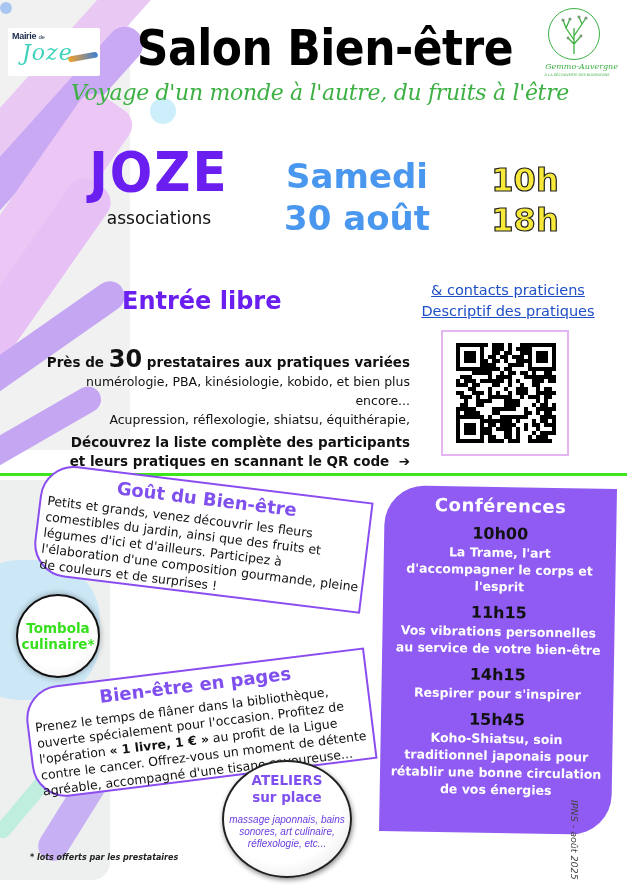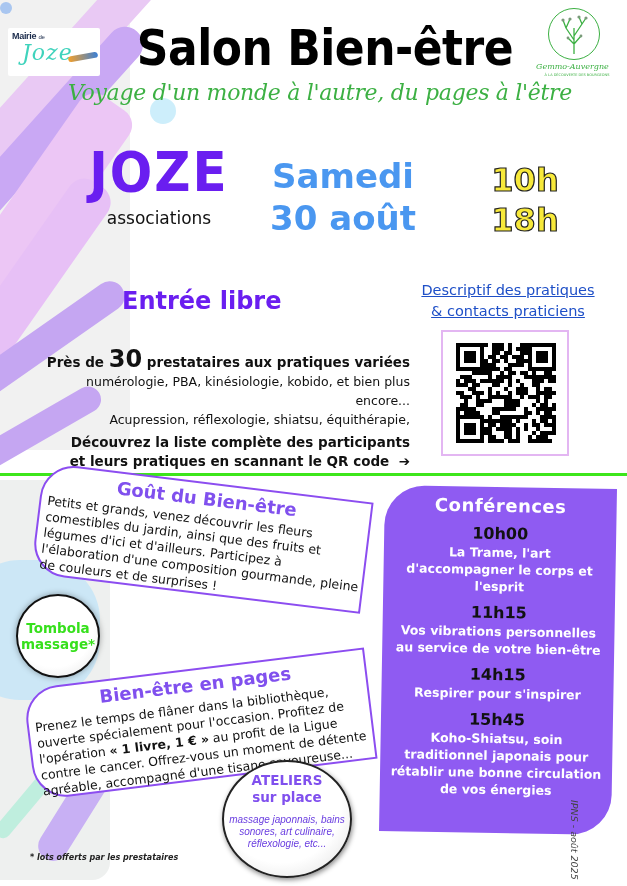--- a/index.html
+++ b/index.html
@@ -18,28 +18,28 @@
   .logo-mairie .mairie-de { font-size: 6px; font-weight: normal; }
   .logo-mairie .joze-script { position: absolute; left: 14px; top: 12px; font-family: "DejaVu Serif", serif; font-style: italic; font-size: 22px; color: #3fd3bc; letter-spacing: 1px; }
   .logo-mairie .swoosh { position: absolute; left: 60px; top: 26px; width: 30px; height: 6px; border-radius: 6px; background: linear-gradient(90deg,#f4a02a,#3a7fd6); transform: rotate(-10deg); }
 
   .title { left: 120px; top: 26px; width: 410px; text-align: center; font-family: "DejaVu Sans", sans-serif; font-weight: bold; font-size: 44px; color: #000; letter-spacing: -0.5px; line-height: 1; transform: scaleY(1.15); }
   .subtitle { left: 60px; top: 82px; width: 520px; text-align: center; font-family: "DejaVu Serif", serif; font-style: italic; font-size: 22px; color: #3cb043; line-height: 1; letter-spacing: -0.3px; }
 
   .logo-gemmo { left: 536px; top: 4px; width: 82px; height: 80px; }
   .gemmo-circle { position: absolute; left: 12px; top: 4px; width: 52px; height: 52px; border: 1.5px solid #3cb043; border-radius: 50%; }
   .gemmo-plant { position: absolute; left: 24px; top: 10px; width: 28px; height: 40px; }
-  .gemmo-name { position: absolute; left: 0; top: 58px; width: 82px; text-align: left; font-family: "DejaVu Serif", serif; font-style: italic; font-size: 8px; color: #3cb043; }
+  .gemmo-name { position: absolute; left: 0; top: 58px; width: 82px; text-align: right; font-family: "DejaVu Serif", serif; font-style: italic; font-size: 8px; color: #3cb043; }
   .gemmo-tag { position: absolute; left: 0; top: 69px; width: 82px; text-align: center; font-size: 3.5px; color: #3cb043; }
 
   
   .joze { left: 84px; top: 147px; width: 150px; text-align: center; font-family: "DejaVu Sans", sans-serif; font-weight: bold; font-size: 50px; color: #6a1ef0; line-height: 1; letter-spacing: 2px; transform: scaleY(1.1); }
   .maison { left: 84px; top: 207px; width: 150px; text-align: center; font-size: 17px; color: #111; line-height: 22px; }
 
-  .date { left: 248px; top: 155px; width: 190px; text-align: center; font-family: "DejaVu Sans", sans-serif; font-weight: bold; font-size: 34px; color: #4a97f0; line-height: 42px; }
+  .date { left: 262px; top: 155px; width: 190px; text-align: center; font-family: "DejaVu Sans", sans-serif; font-weight: bold; font-size: 34px; color: #4a97f0; line-height: 42px; }
   .hours { left: 480px; top: 160px; width: 90px; text-align: center; font-family: "DejaVu Sans", sans-serif; font-weight: bold; font-size: 32px; color: #f7e93a; line-height: 40px; -webkit-text-stroke: 1.2px #222; }
 
   .entree { left: 122px; top: 287px; width: 200px; text-align: left; font-family: "DejaVu Sans", sans-serif; font-weight: bold; font-size: 24px; color: #6a1ef0; }
 
   .desc-link { left: 398px; top: 280px; width: 220px; text-align: center; font-size: 14.5px; color: #1e4fc7; text-decoration: underline; line-height: 21px; font-family: "DejaVu Sans", sans-serif; }
 
   .qr-box { left: 441px; top: 330px; width: 128px; height: 126px; border: 2px solid #e3b6f2; background: #fff; padding: 11px 13px; }
   .qr { width: 100px; height: 100px; display: grid; grid-template-columns: repeat(25, 4px); grid-template-rows: repeat(25, 4px); }
   .qr span { display: block; width: 4px; height: 4px; }
 
@@ -99,21 +99,21 @@
   <div style="position:absolute;left:0px;top:2px;width:12px;height:12px;border-radius:50%;background:#a9c6f0;"></div>
 </div>
 
 <div class="abs logo-mairie">
   <span class="mairie-txt"><span>Mairie</span> <span class="mairie-de">de</span></span>
   <span class="joze-script">Joze</span>
   <span class="swoosh"></span>
 </div>
 
 <div class="abs title">Salon Bien-être</div>
-<div class="abs subtitle">Voyage d'un monde à l'autre, du pages à l'être</div>
+<div class="abs subtitle">Voyage d'un monde à l'autre, du fruits à l'être</div>
 
 <div class="abs logo-gemmo">
   <div class="gemmo-circle"></div>
   <svg class="gemmo-plant" viewBox="0 0 28 40">
     <path d="M14 40 L14 14 M14 26 L6 14 M14 22 L22 10 M6 14 L3 6 M6 14 L10 5 M22 10 L19 3 M22 10 L26 4 M14 30 L8 24 M14 30 L21 22" stroke="#3cb043" stroke-width="1.3" fill="none"></path>
     <circle cx="3" cy="6" r="1.6" fill="#7a9a7a"></circle>
       <circle cx="10" cy="5" r="1.6" fill="#7a9a7a"></circle>
     <circle cx="19" cy="3" r="1.6" fill="#7a9a7a"></circle>
       <circle cx="26" cy="4" r="1.6" fill="#7a9a7a"></circle>
     <circle cx="8" cy="24" r="1.4" fill="#7a9a7a"></circle>
@@ -134,22 +134,22 @@
 </div>
 
 <div class="abs hours">
   <div>10h</div>
   <div>18h</div>
 </div>
 
 <div class="abs entree">Entrée libre</div>
 
 <div class="abs desc-link">
+  <div>&amp; contacts praticiens</div>
   <div>Descriptif des pratiques</div>
-  <div>&amp; contacts praticiens</div>
 </div>
 
 <div class="abs qr-box">
   <div class="qr" id="qr">
       <span style="background: rgb(0, 0, 0);"></span>
       <span style="background: rgb(0, 0, 0);"></span>
       <span style="background: rgb(0, 0, 0);"></span>
       <span style="background: rgb(0, 0, 0);"></span>
       <span style="background: rgb(0, 0, 0);"></span>
       <span style="background: rgb(0, 0, 0);"></span>
@@ -784,21 +784,21 @@
 </div>
 
 <div class="abs divider"></div>
 
 <div class="card card-gout">
   <div class="card-title">Goût du Bien-être</div>
   <div class="card-body">Petits et grands, venez découvrir les fleurs comestibles du jardin, ainsi que des fruits et légumes d'ici et d'ailleurs. Participez à l'élaboration d'une composition gourmande, pleine de couleurs et de surprises !</div>
 </div>
 
 <div class="abs tombola">
-  <span><span>Tombola</span><br><span>massage*</span></span>
+  <span><span>Tombola</span><br><span>culinaire*</span></span>
 </div>
 
 <div class="card card-pages">
   <div class="card-title">Bien-être en pages</div>
   <div class="card-body"><span>Prenez le temps de flâner dans la bibliothèque, ouverte spécialement pour l'occasion. Profitez de l'opération </span><b>« 1 livre, 1 € »</b><span> au profit de la Ligue contre le cancer. Offrez-vous un moment de détente agréable, accompagné d'une tisane savoureuse...</span></div>
 </div>
 
 <div class="abs ateliers">
   <div class="at-title"><span>ATELIERS</span><br><span>sur place</span></div>
   <div class="at-list">massage japonnais, bains sonores, art culinaire, réflexologie, etc...</div>

